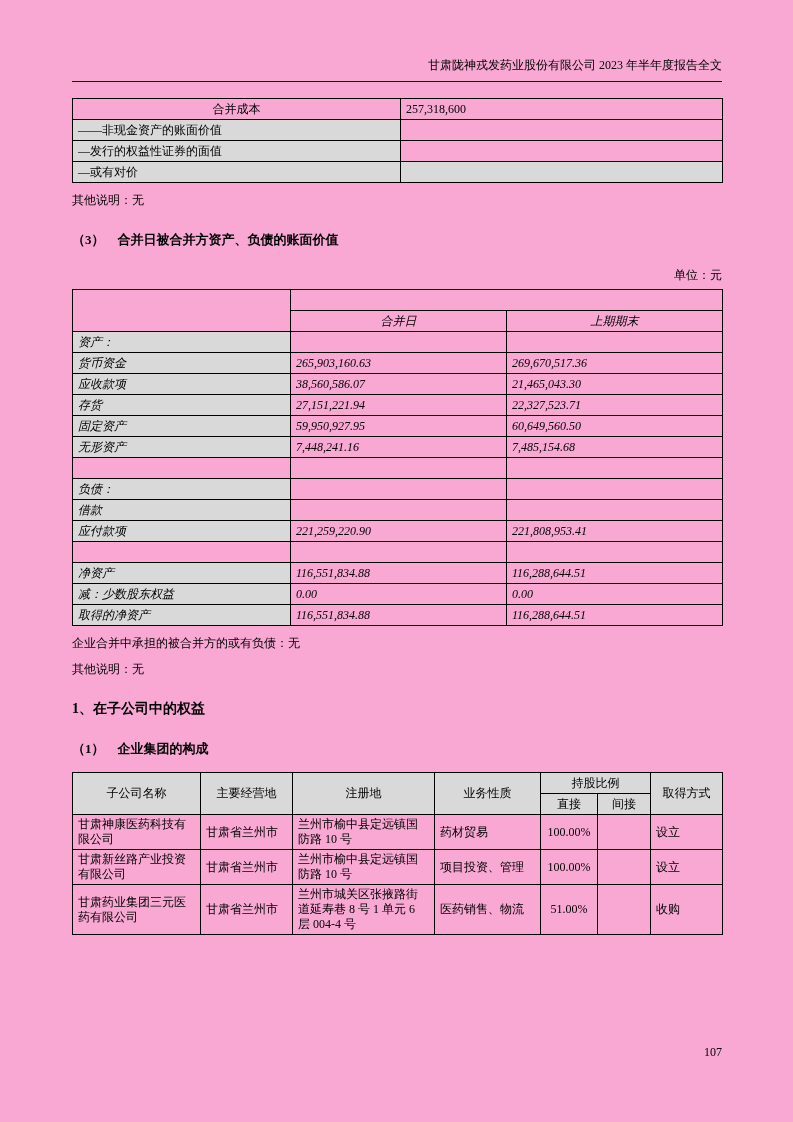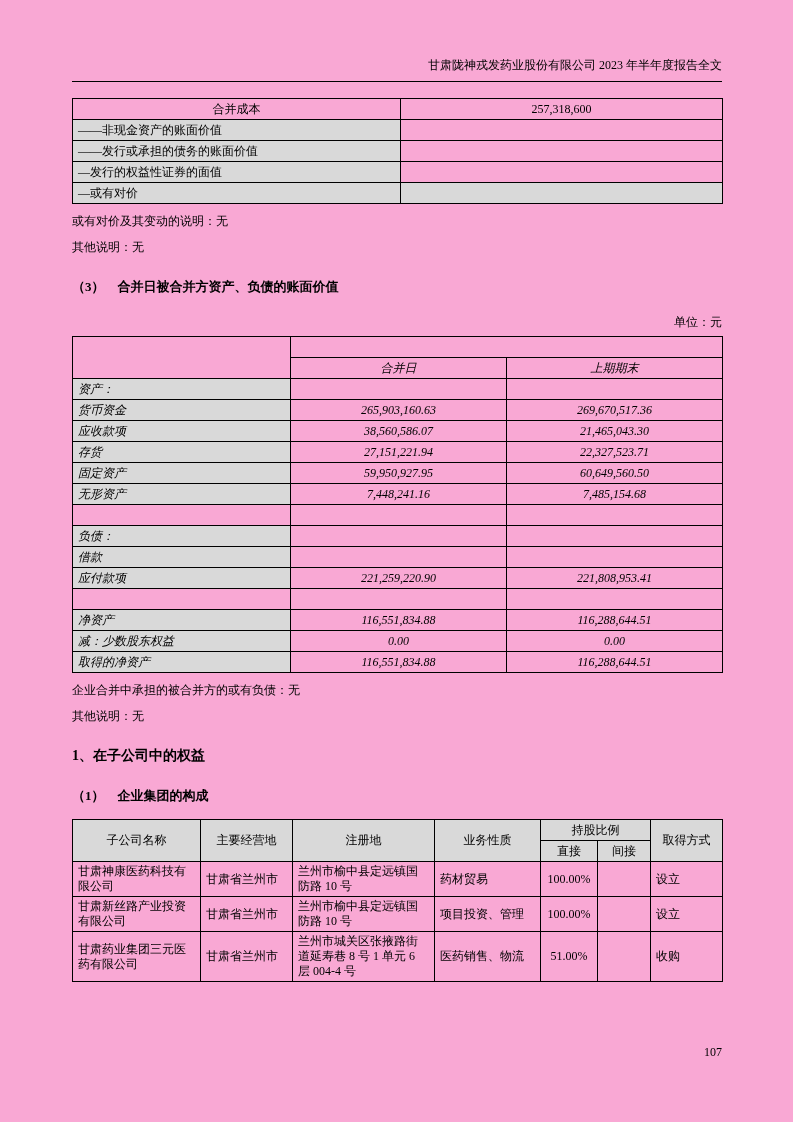--- a/index.html
+++ b/index.html
@@ -13,21 +13,21 @@
   .doc-header {
     text-align:right; font-size:12px; line-height:17px;
     padding-bottom:7px; border-bottom:1px solid #000;
   }
   table.tbl { border-collapse:collapse; table-layout:fixed; width:650px; font-size:12px; }
   table.tbl td {
     border:1px solid #000; padding:2px 5px; height:21px;
     line-height:15px; vertical-align:middle; word-break:break-all;
   }
   .gray { background:#d9d9d9; }
-  .num { text-align:center; }
+  .num { text-align:left; }
   .ctr { text-align:center; }
   .t1 { margin-top:16px; }
   .t2 td { height:20px; padding:1px 5px;font-style:italic; }
   .note { font-size:12px; line-height:17px; margin-top:9px; }
   .h-sub { font-size:13px; font-weight:bold; margin-top:22px; }
   .unit { font-size:12px; text-align:right; margin-top:18px; margin-bottom:5px; }
   .h1 { font-size:16px; font-weight:bold; margin-top:24px; }
   .h2 { font-size:14px; font-weight:bold; margin-top:22px; }
   .t3 { margin-top:14px; }
   .t3 td.hd { height:21px; }
@@ -54,35 +54,30 @@
     <tbody>
       <tr>
         <td class="ctr">合并成本</td>
         <td class="num">257,318,600</td>
       </tr>
       <tr>
         <td class="gray">——非现金资产的账面价值</td>
         <td class="num"></td>
       </tr>
       <tr>
-        <td class="gray">——发行或承担的债务的账面价值</td>
-        <td class="num"></td>
-      </tr>
-      <tr>
         <td class="gray">—发行的权益性证券的面值</td>
         <td class="num"></td>
       </tr>
       <tr>
         <td class="gray">—或有对价</td>
         <td class="gray num"></td>
       </tr>
     </tbody>
   </table>
 
-  <p class="note">或有对价及其变动的说明：无</p>
   <p class="note">其他说明：无</p>
 
   <h3 class="h-sub">（3）　合并日被合并方资产、负债的账面价值</h3>
   <div class="unit">单位：元</div>
 
   <table class="tbl t2">
     <colgroup>
         <col style="width:218px">
         <col style="width:216px">
         <col style="width:216px">

